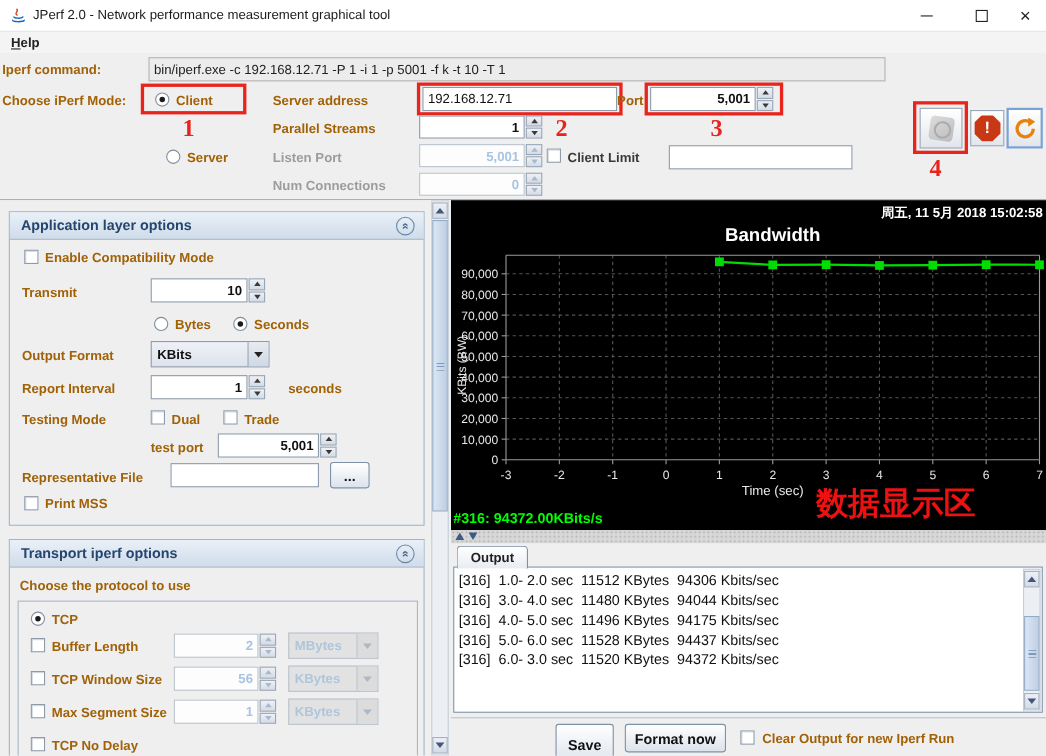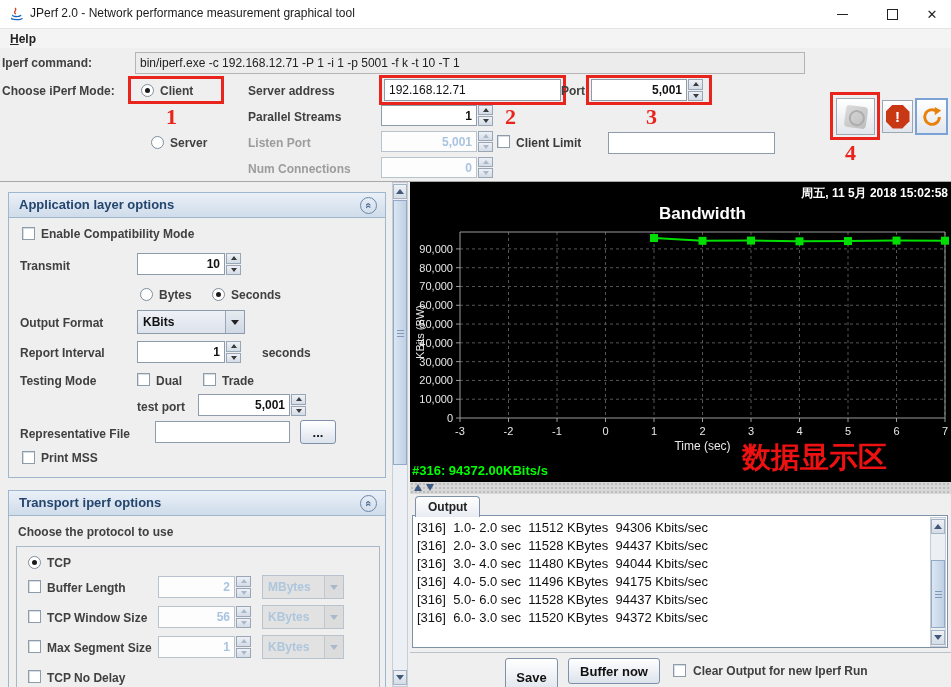--- a/index.html
+++ b/index.html
@@ -11,21 +11,21 @@
   .titlebar{position:absolute;left:0;top:0;width:951px;height:28px;background:#ffffff;border-bottom:1px solid #e4e4e4;}
   .title-text{position:absolute;left:30px;top:6px;font-size:12px;color:#1b1b1b;}
   .win-btn{position:absolute;top:0;width:40px;height:28px;display:flex;align-items:center;justify-content:center;}
   .glyph-min{width:11px;height:1px;background:#222;}
   .glyph-max{width:9px;height:9px;border:1px solid #222;}
   .glyph-close{font-size:13px;color:#222;line-height:1;}
   
   .menubar{position:absolute;left:0;top:29px;width:951px;height:19px;background:#f4f4f4;}
   .menu-item{position:absolute;left:6px;top:2px;font-size:12px;font-weight:bold;color:#222;padding:1px 4px;}
   
-  .lbl{font-size:12px;font-weight:bold;color:#404040;white-space:nowrap;}
+  .lbl{font-size:12px;font-weight:bold;color:#a16207;white-space:nowrap;}
   .dlbl{font-size:12px;font-weight:bold;color:#9c9c9c;white-space:nowrap;}
   
   .tfield{position:absolute;background:#fff;border:1px solid #8e9baa;font-size:12px;color:#111;
           display:flex;align-items:center;padding:0 4px;box-sizing:border-box;}
   .cmdfield{background:#ececec;border:1px solid #b4b4b4;color:#222;}
   
   .spin{position:absolute;display:flex;}
   .spin .spin-val{background:#fff;border:1px solid #8e9baa;box-sizing:border-box;font-size:12px;font-weight:bold;color:#111;
         display:flex;align-items:center;justify-content:flex-end;padding:0 4px;}
   .spin .spin-btns{display:flex;flex-direction:column;margin-left:1px;}
@@ -429,34 +429,33 @@
 <div class="splitter">
   <div class="split-tri split-up"></div>
   <div class="split-tri split-dn"></div>
 </div>
 
 <div class="output-wrap">
   <div class="tab">Output</div>
   <div class="out-box">
     <div class="out-lines">
         <div class="out-line">[316]  1.0- 2.0 sec  11512 KBytes  94306 Kbits/sec</div>
-        <div class="out-line">[316]  2.0- 3.0 sec  11528 KBytes  94437 Kbits/sec</div>
         <div class="out-line">[316]  3.0- 4.0 sec  11480 KBytes  94044 Kbits/sec</div>
         <div class="out-line">[316]  4.0- 5.0 sec  11496 KBytes  94175 Kbits/sec</div>
         <div class="out-line">[316]  5.0- 6.0 sec  11528 KBytes  94437 Kbits/sec</div>
         <div class="out-line">[316]  6.0- 3.0 sec  11520 KBytes  94372 Kbits/sec</div>
       </div>
     <div class="vscroll" style="right:1px;top:1px;height:130px;">
       <div class="sc-btn up" style="top:1px;"></div>
       <div class="sc-thumb" style="top:42px;height:68px;">
         <div class="sc-grip" style="top:30px;"></div>
       </div>
       <div class="sc-btn dn" style="bottom:1px;"></div>
     </div>
   </div>
 </div>
 
 <div class="bottom-bar">
   <div class="btn" style="left:95px;top:5px;width:53px;height:38px;">Save</div>
-  <div class="btn" style="left:158px;top:5px;width:92px;height:26px;">Buffer now</div>
+  <div class="btn" style="left:158px;top:5px;width:92px;height:26px;">Format now</div>
   <span class="cb" style="left:263px;top:11px;"></span>
   <span class="lbl abs" style="left:283px;top:11px;">Clear Output for new Iperf Run</span>
 </div>
 
 </body></html>

